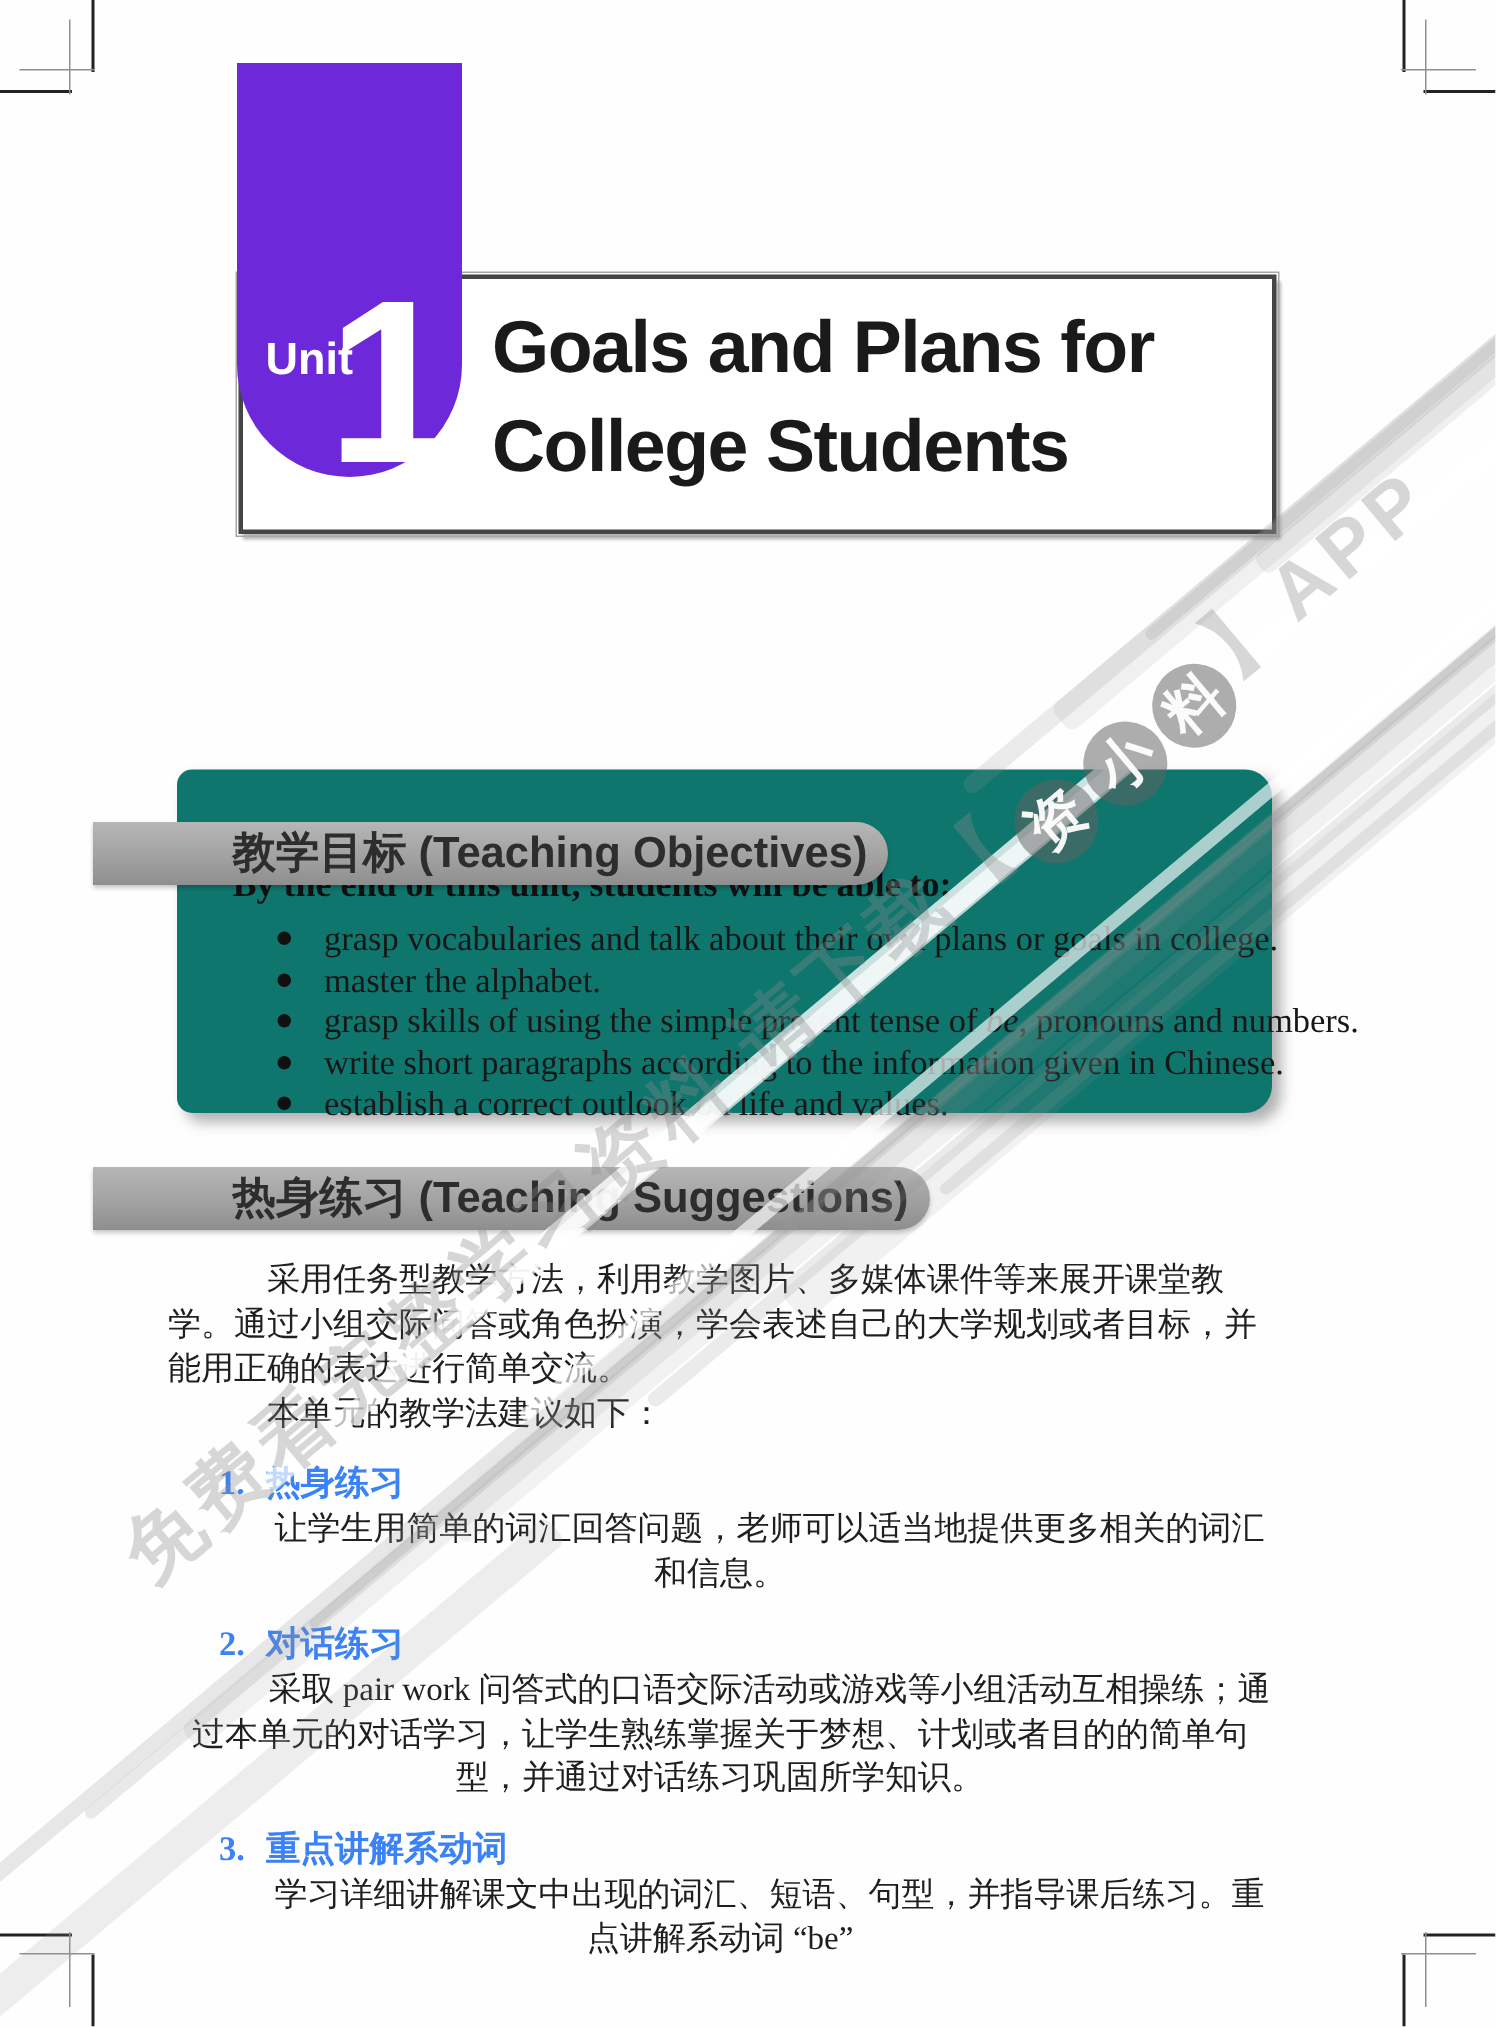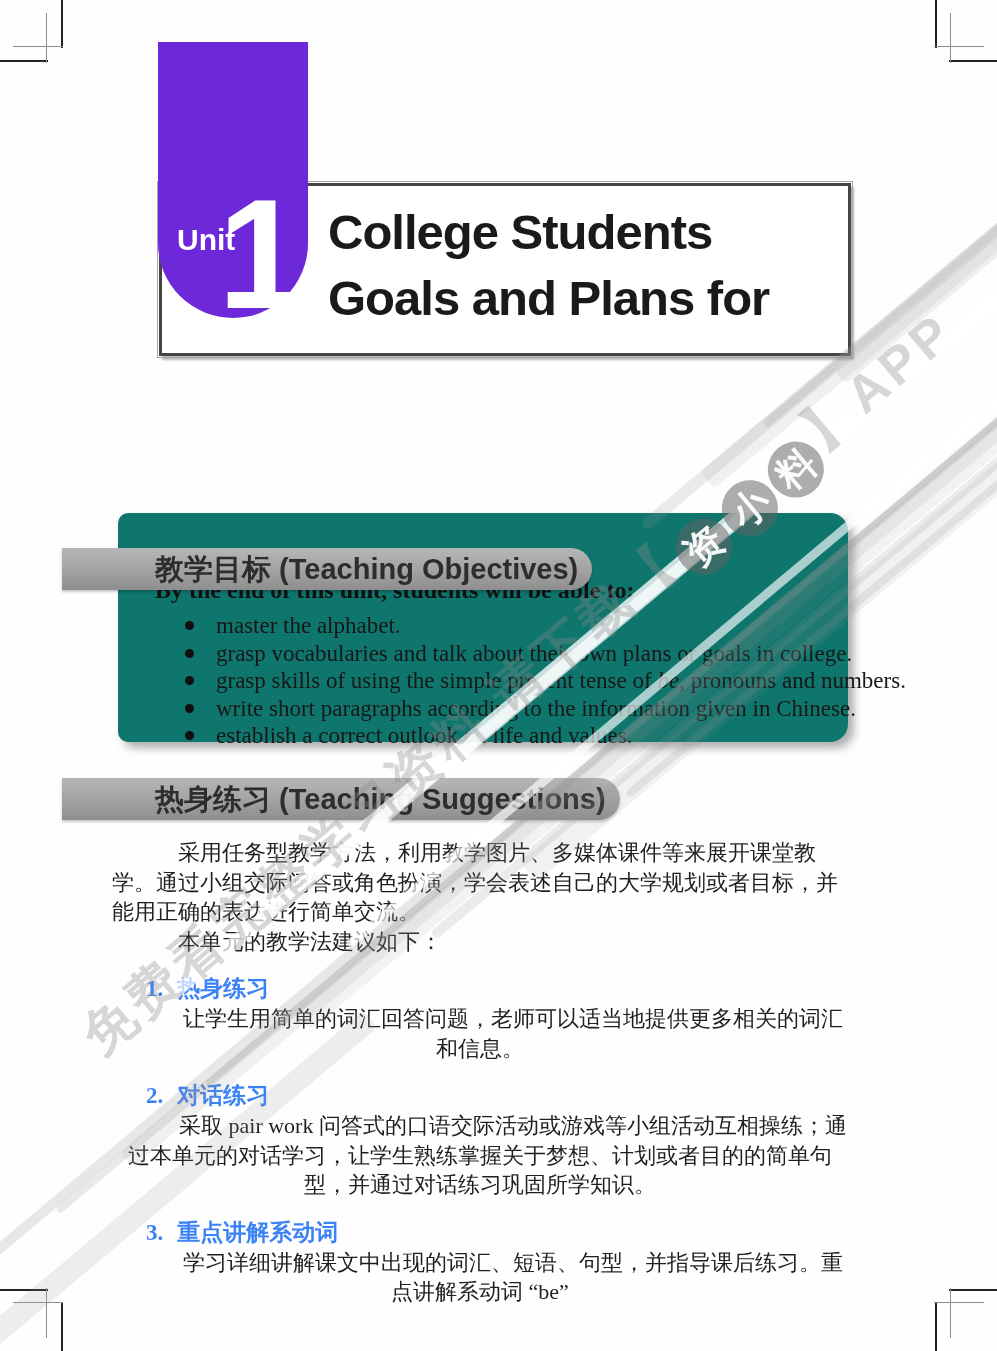--- a/index.html
+++ b/index.html
@@ -86,35 +86,35 @@
 </div>
 <div>
   <div class="mark" style="left:949px;top:1289px;width:48px;height:2px;"></div>
   <div class="mark" style="left:935px;top:1303px;width:2px;height:48px;"></div>
   <div class="mark lt" style="left:950px;top:1288px;width:1px;height:50px;"></div>
   <div class="mark lt" style="left:934px;top:1302px;width:50px;height:1px;"></div>
 </div>
 
 <div class="title-box">
   <div class="title-text">
+    <div>Goals and Plans for</div>
     <div>College Students</div>
-    <div>Goals and Plans for</div>
   </div>
 </div>
 <div class="unit-tab">
   <span class="unit-word">Unit</span>
   <span class="unit-num">1</span>
 </div>
 
 <div class="obj-card">
   <div class="obj-inner">
     <div class="obj-intro">By the end of this unit, students will be able to:</div>
     <ul class="obj-list">
+      <li><span class="dot"></span><span>grasp vocabularies and talk about their own plans or goals in college.</span><em></em><span></span></li>
       <li><span class="dot"></span><span>master the alphabet.</span><em></em><span></span></li>
-      <li><span class="dot"></span><span>grasp vocabularies and talk about their own plans or goals in college.</span><em></em><span></span></li>
       <li><span class="dot"></span><span>grasp skills of using the simple present tense of </span><em>be</em><span>, pronouns and numbers.</span></li>
       <li><span class="dot"></span><span>write short paragraphs according to the information given in Chinese.</span><em></em><span></span></li>
       <li><span class="dot"></span><span>establish a correct outlook on life and values.</span><em></em><span></span></li>
     </ul>
   </div>
 </div>
 <div class="section-bar bar-objectives">
   <span>教学目标 (Teaching Objectives)</span>
 </div>
 

